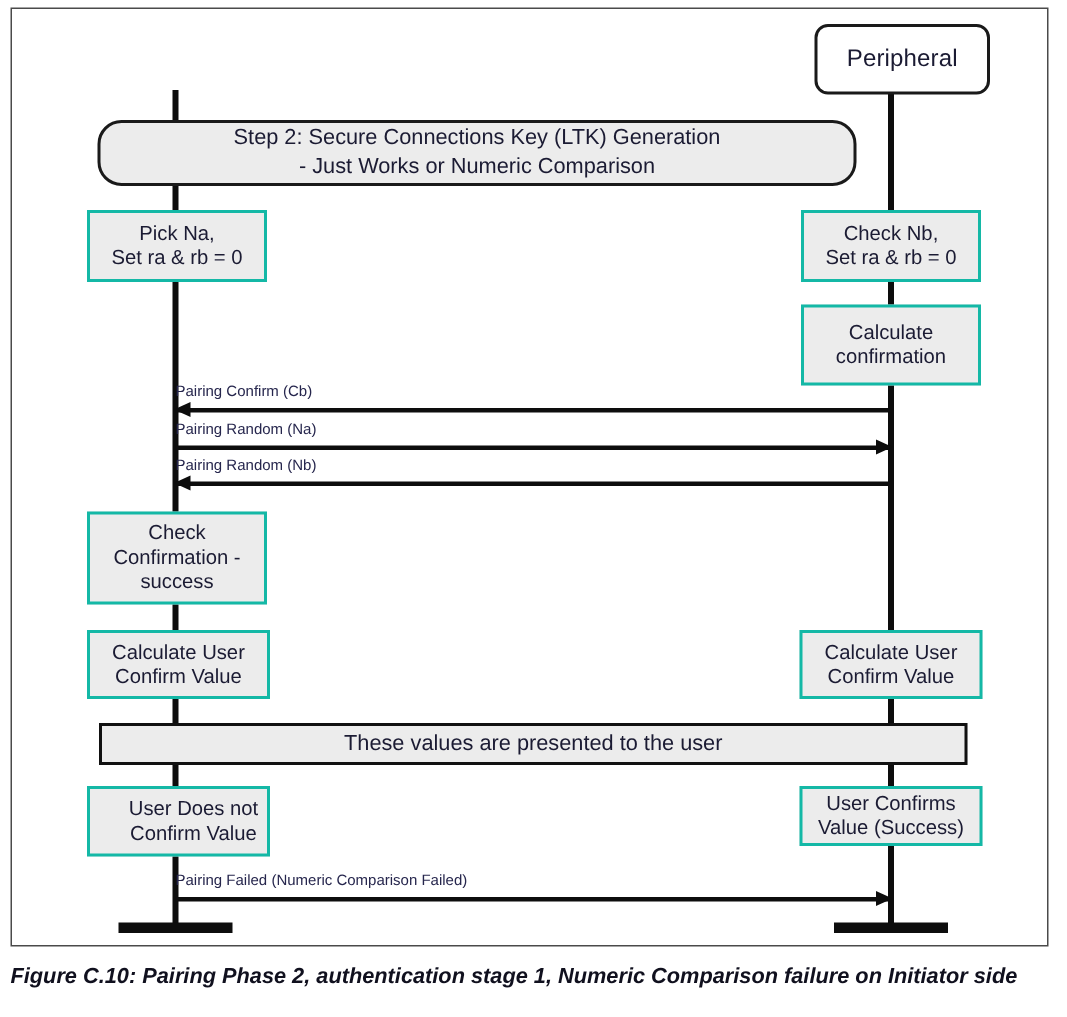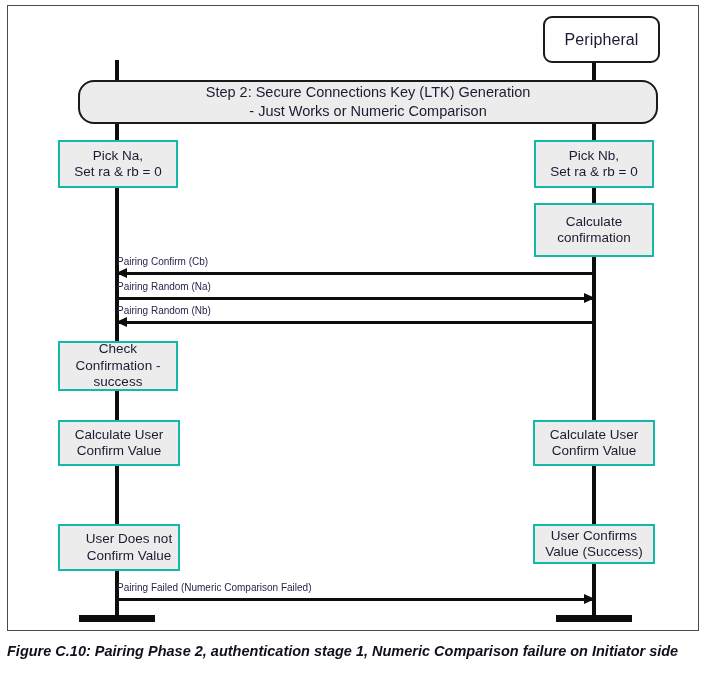--- a/index.html
+++ b/index.html
@@ -138,56 +138,59 @@
   <div class="lifeline" style="left:592px;top:60px;height:558px;"></div>
 
   <div class="terminator" style="left:79px;top:615px;width:76px;"></div>
   <div class="terminator" style="left:556px;top:615px;width:76px;"></div>
 
 
   <div class="actor-box" style="left:543px;top:16px;width:117px;height:47px;">
     <span>Peripheral</span>
   </div>
 
-  <div class="step-banner" style="left:78px;top:80px;width:580px;height:44px;">
+  <div class="step-banner" style="left:65px;top:80px;width:506px;height:44px;">
     <span>Step 2: Secure Connections Key (LTK) Generation</span>
     <span>- Just Works or Numeric Comparison</span>
   </div>
 
   <div class="proc-box" style="left:58px;top:140px;width:120px;height:48px;">
     <span>Pick Na,</span>
     <span>Set ra &amp; rb = 0</span>
   </div>
 
   <div class="proc-box" style="left:534px;top:140px;width:120px;height:48px;">
-    <span>Pick Nb,</span>
+    <span>Check Nb,</span>
     <span>Set ra &amp; rb = 0</span>
   </div>
 
   <div class="proc-box" style="left:534px;top:203px;width:120px;height:54px;">
     <span>Calculate</span>
     <span>confirmation</span>
   </div>
 
-  <div class="proc-box" style="left:58px;top:341px;width:120px;height:50px;">
+  <div class="proc-box" style="left:58px;top:341px;width:120px;height:62px;">
     <span>Check</span>
     <span>Confirmation -</span>
     <span>success</span>
   </div>
 
   <div class="proc-box" style="left:58px;top:420px;width:122px;height:46px;">
     <span>Calculate User</span>
     <span>Confirm Value</span>
   </div>
 
   <div class="proc-box" style="left:533px;top:420px;width:122px;height:46px;">
     <span>Calculate User</span>
     <span>Confirm Value</span>
   </div>
 
+  <div class="note-bar" style="left:66px;top:482px;width:579px;height:28px;">
+    <span>These values are presented to the user</span>
+  </div>
 
   <div class="proc-box" style="left:58px;top:524px;width:122px;height:47px;padding-left:20px;">
     <span>User Does not</span>
     <span>Confirm Value</span>
   </div>
 
   <div class="proc-box" style="left:533px;top:524px;width:122px;height:40px;">
     <span>User Confirms</span>
     <span>Value (Success)</span>
   </div>

